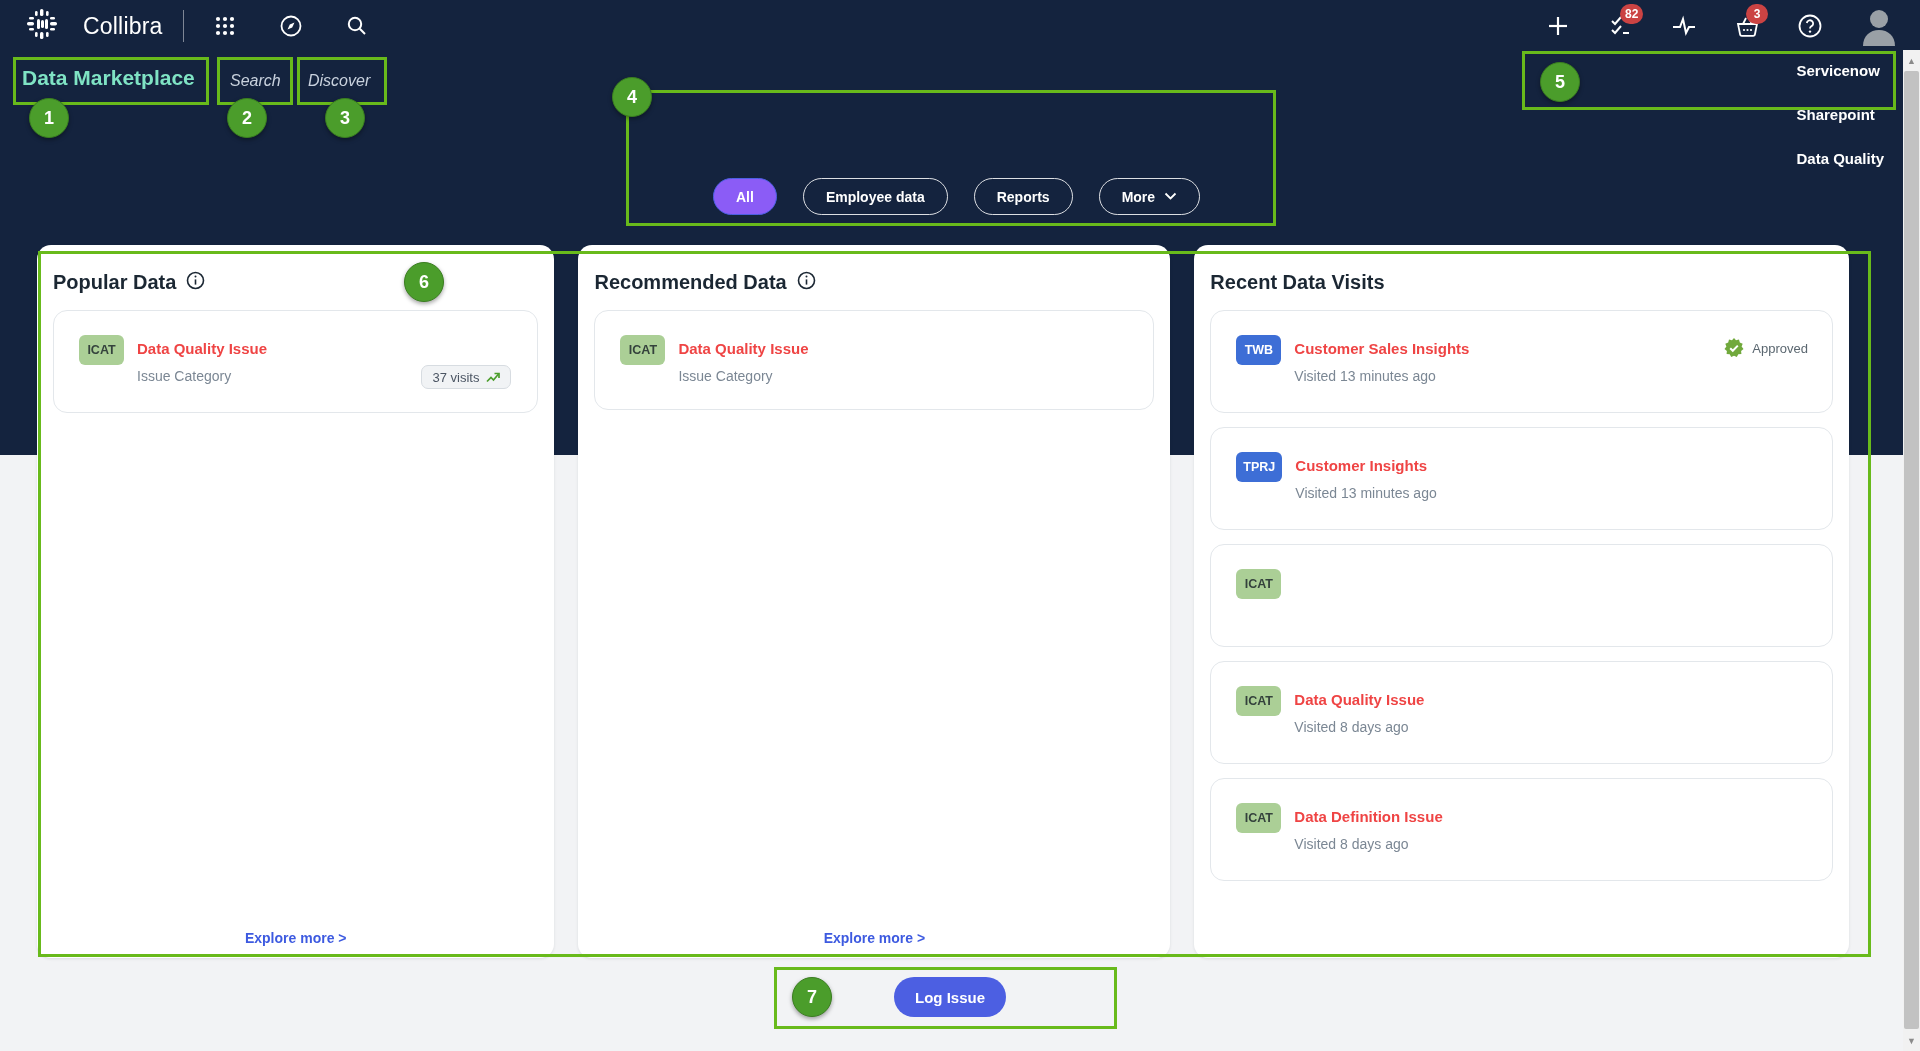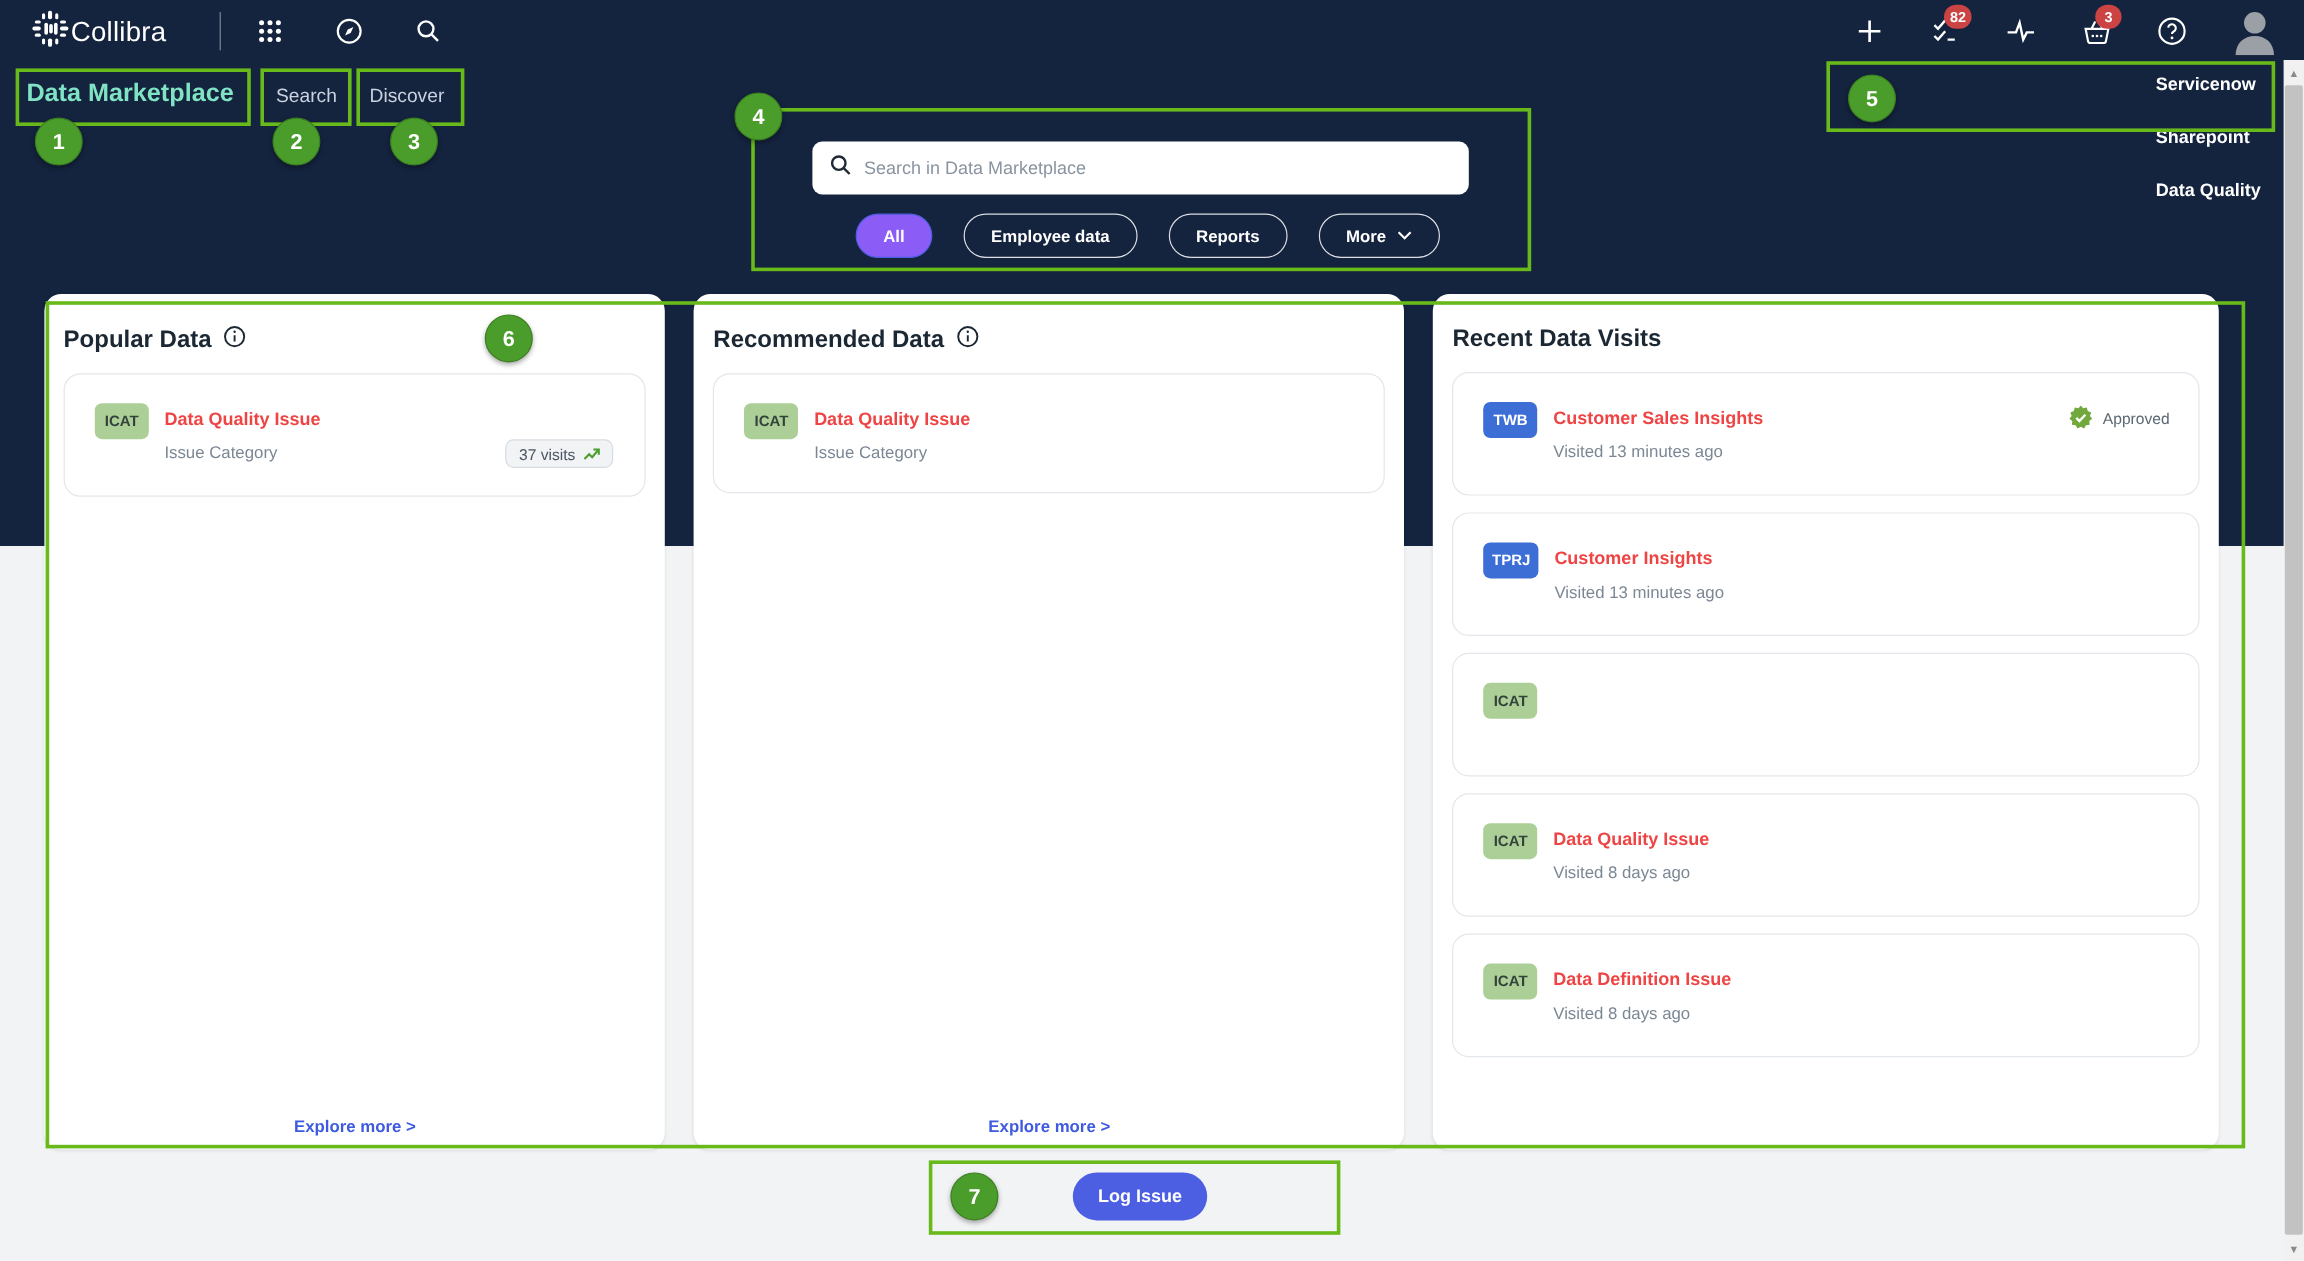--- a/index.html
+++ b/index.html
@@ -3,31 +3,31 @@
 <meta charset="utf-8">
 <style>
   * { margin:0; padding:0; box-sizing:border-box; }
   html,body { width:1920px; height:1051px; overflow:hidden; }
   body { font-family:"Liberation Sans", sans-serif; background:#F2F3F5; position:relative; }
   .stage { position:absolute; inset:0; width:1920px; height:1051px; }
 
   
   .hero { position:absolute; left:0; top:0; width:1920px; height:455px; background:#14233E; }
   .topbar { position:absolute; left:0; top:0; width:1920px; height:52px; display:flex; align-items:center; }
-  .brand-group { position:absolute; left:25px; top:0; height:52px; display:flex; align-items:center; gap:0; }
+  .brand-group { position:absolute; left:25px; top:0; height:52px; display:flex; align-items:center; gap:24px; }
   .wordmark { color:#fff; font-size:23px; font-weight:500; letter-spacing:.2px; }
   .tb-divider { position:absolute; left:183px; top:10px; width:1px; height:32px; background:rgba(255,255,255,.45); }
   .tb-icons-left { position:absolute; left:212px; top:0; height:52px; display:flex; align-items:center; gap:40px; }
   .tb-icons-right { position:absolute; right:22px; top:0; height:52px; display:flex; align-items:center; gap:37px; }
   .tb-icon { position:relative; width:26px; height:26px; display:flex; align-items:center; justify-content:center; cursor:pointer; }
   .tb-badge { position:absolute; top:-9px; left:12px; min-width:22px; height:20px; padding:0 5px; border-radius:11px;
               background:#CB4343; color:#fff; font-size:12px; font-weight:700; display:flex; align-items:center; justify-content:center; }
   .avatar { width:38px; height:40px; }
   .tab-active { color:#7FE3C4; font-size:21px; font-weight:700; cursor:pointer; }
-  .tab { color:#C9D2DE; font-size:16px; cursor:pointer; }
+  .tab { color:#C9D2DE; font-size:16px; cursor:pointer;font-style:italic; }
   .tab-search { position:absolute; left:230px; top:72px; }
   .tab-discover { position:absolute; left:308px; top:72px; }
   .tab-title { position:absolute; left:22px; top:66px; }
 
   .integrations { position:absolute; right:36px; top:62px; display:flex; gap:27px;flex-direction:column; }
   .integration { color:#fff; font-size:15px; font-weight:600; cursor:pointer; }
 
   
   .search-box { position:absolute; left:677px; top:118px; width:547px; height:44px; background:#fff; border-radius:8px;
                 display:flex; align-items:center; padding:0 14px; gap:10px; }
@@ -185,29 +185,20 @@
   <div class="tab-active tab-title">Data Marketplace</div>
   <div class="tab tab-search">Search</div>
   <div class="tab tab-discover">Discover</div>
 
   <div class="integrations">
     <span class="integration">Servicenow</span>
     <span class="integration">Sharepoint</span>
     <span class="integration">Data Quality</span>
   </div>
 
-  <div class="search-box">
-    <span>
-      <svg width="19" height="19" viewBox="0 0 19 19" fill="none" stroke="#1F2937" stroke-width="2">
-          <circle cx="8" cy="8" r="5.6"></circle>
-          <line x1="12.3" y1="12.3" x2="17" y2="17"></line>
-        </svg>
-    </span>
-    <input type="text" placeholder="Search in Data Marketplace" style="">
-  </div>
   <div class="pills">
     <button class="pill active">All</button>
     <button class="pill">Employee data</button>
     <button class="pill">Reports</button>
     <button class="pill">
       <span>More</span>
       <svg width="13" height="9" viewBox="0 0 13 9" fill="none" stroke="#fff" stroke-width="1.8">
           <path d="M1.5 1.5 l5 5 5-5"></path>
         </svg>
     </button>

